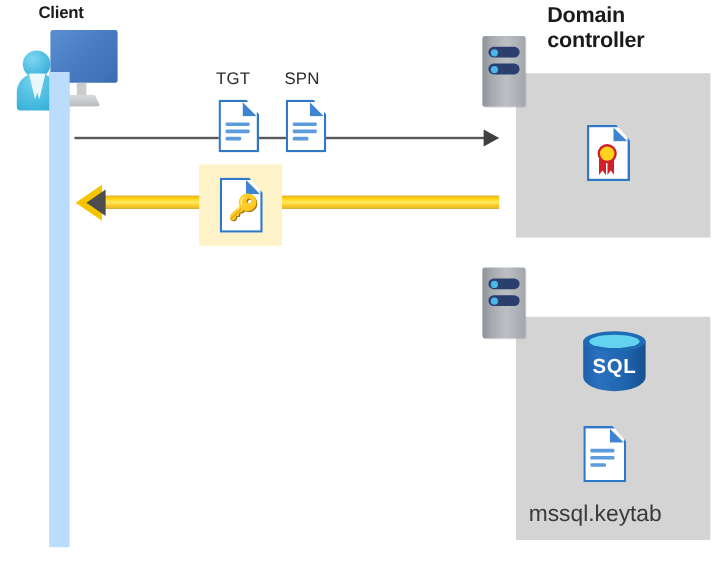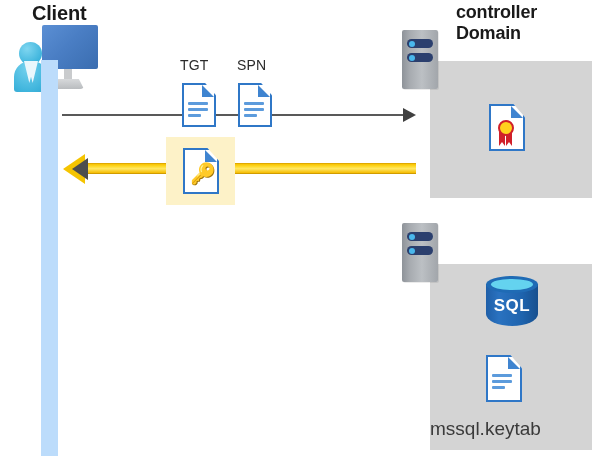--- a/index.html
+++ b/index.html
@@ -22,21 +22,21 @@
 
   
   .title {
     font-weight: bold;
     color: #1a1a1a;
     letter-spacing: -0.2px;
     line-height: 1.15;
   }
   #client-title {
     left: 32px; top: 2px;
-    font-size: 20px;
+    font-size: 14px;
   }
   #dc-title {
     left: 456px; top: 2px;
     font-size: 18px;
     width: 140px;
   }
   #linux-title {
     left: 452px; top: 225px;
     font-size: 18px;
   }
@@ -206,21 +206,21 @@
     position: absolute;
     font-size: 14px;
     color: #2b2b2b;
     letter-spacing: 0.2px;
   }
   #label-tgt { left: 180px; top: 57px; }
   #label-spn { left: 237px; top: 57px; }
   #label-keytab {
     left: 430px; top: 418px;
     width: 132px;
-    text-align: left;
+    text-align: center;
     font-size: 19px;
     color: #3a3a3a;
   }
 
   
   #doc-ticket { left: 183px; top: 148px; width: 36px; height: 46px; }
   #key-glyph {
     position: absolute;
     left: 7px; top: 14px;
     width: 22px; height: 24px;
@@ -298,22 +298,22 @@
     <div class="abs" id="monitor-base"></div>
     <div class="abs" id="person-head"></div>
     <div class="abs" id="person-body"></div>
     <div class="abs" id="person-collar"></div>
   </div>
   <div class="abs" id="client-stub"></div>
 
   <div class="abs title" id="client-title">Client</div>
 
   <div class="abs title" id="dc-title">
+    <div>Domain</div>
     <div>controller</div>
-    <div>Domain</div>
   </div>
 
 
   <div class="abs rack" id="dc-rack">
     <div class="led-row r1">
         <span class="dot"></span>
       </div>
     <div class="led-row r2">
         <span class="dot"></span>
       </div>

